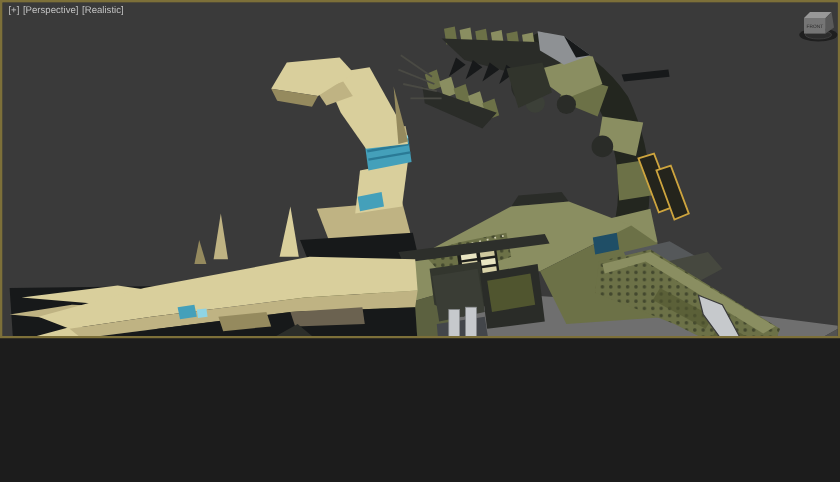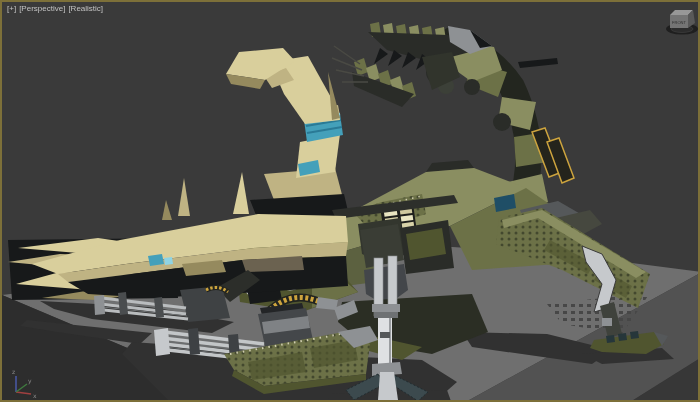--- a/index.html
+++ b/index.html
@@ -1,18 +1,18 @@
 <!DOCTYPE html>
 <html style="--border: #7d7039; --bg: #3a3a3a; --groundTop: #6f6f6f; --groundSide: #525252; --groundLeft: #2d2d2d; --bgBelow: #373737; --shadow: #313131; --tanL: #d9cf9c; --tanM: #bfb383; --tanD: #958a5e; --oliveL: #8a8e61; --oliveM: #6c7147; --oliveD: #50552f; --oliveX: #343a22; --metalL: #c6c9cc; --metalM: #8e9194; --metalD: #55585a; --dark1: #2a2c28; --dark2: #17191a; --cyanL: #8fd4e4; --cyanM: #44a0ba; --yellow: #cda43e; --axisX: #a04040; --axisY: #3f7a3f; --axisZ: #4a5aa8;"><head>
 <meta charset="utf-8">
 <style>
   html,body{margin:0;padding:0;background:#1c1c1c;}
   #viewport{
     position:relative;
-    width:700px;height:402px;
+    width:700px;height:282px;
     box-sizing:border-box;
     border:2px solid var(--border,#7d7039);
     background:var(--bg,#3a3a3a);
     overflow:hidden;
     font-family:"Liberation Sans","DejaVu Sans",sans-serif;
   }
   #scene{position:absolute;left:0;top:0;}
   #vplabel{
     position:absolute;left:5px;top:2px;
     font-size:8px;line-height:10px;color:#c2c2c2;

